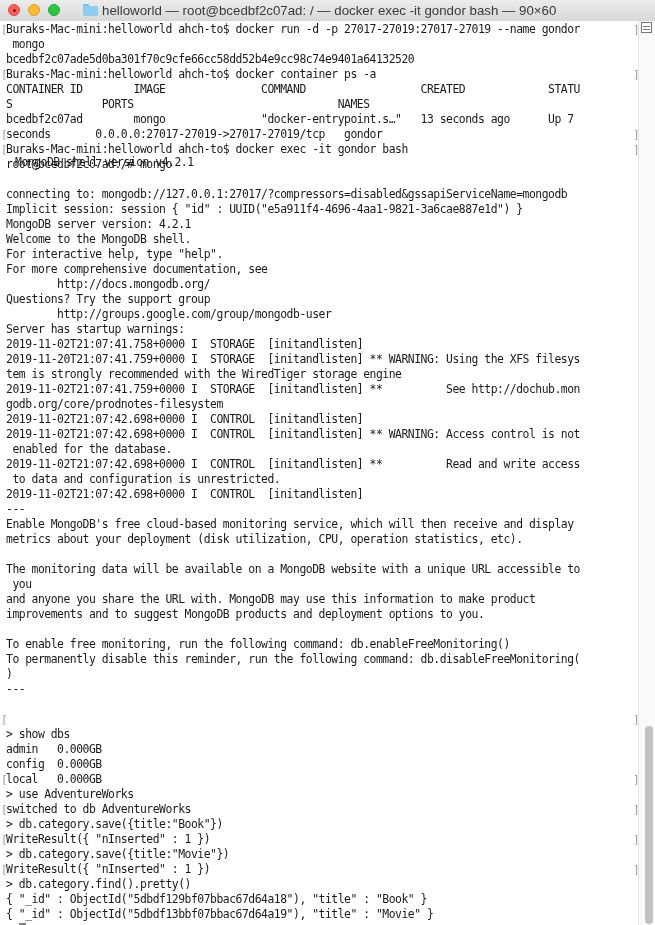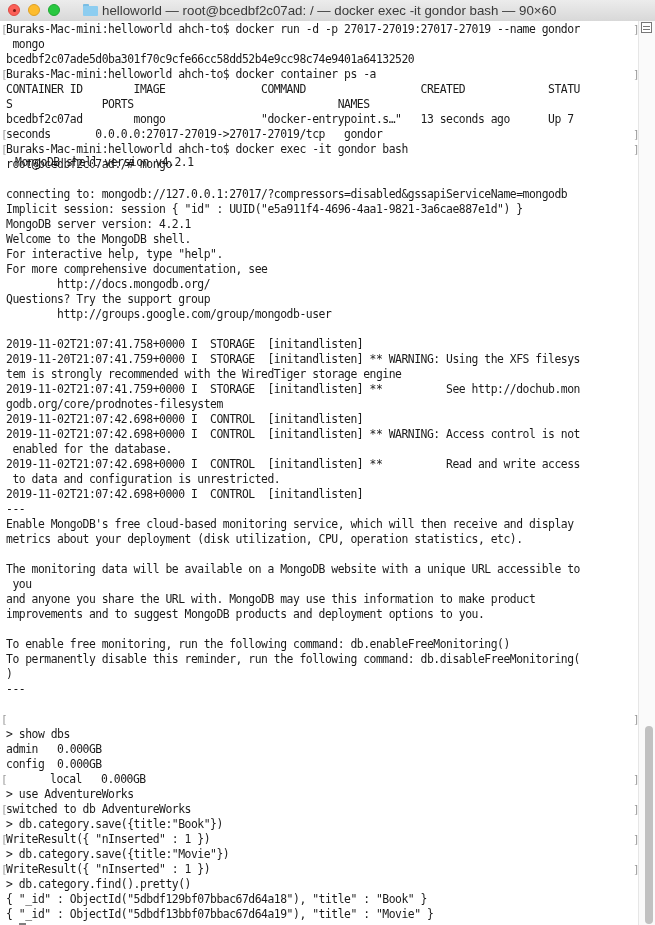--- a/index.html
+++ b/index.html
@@ -76,20 +76,21 @@
     <div class="line" style="top: 134px; padding-left: 9px;">MongoDB shell version v4.2.1</div>
     <div class="line" style="top: 166px;">connecting to: mongodb://127.0.0.1:27017/?compressors=disabled&amp;gssapiServiceName=mongodb</div>
     <div class="line" style="top: 181px;">Implicit session: session { "id" : UUID("e5a911f4-4696-4aa1-9821-3a6cae887e1d") }</div>
     <div class="line" style="top: 196px;">MongoDB server version: 4.2.1</div>
     <div class="line" style="top: 211px;">Welcome to the MongoDB shell.</div>
     <div class="line" style="top: 226px;">For interactive help, type "help".</div>
     <div class="line" style="top: 241px;">For more comprehensive documentation, see</div>
     <div class="line" style="top: 256px;">        http://docs.mongodb.org/</div>
     <div class="line" style="top: 271px;">Questions? Try the support group</div>
     <div class="line" style="top: 286px;">        http://groups.google.com/group/mongodb-user</div>
+    <div class="line" style="top: 301px;">Server has startup warnings:</div>
     <div class="line" style="top: 316px;">2019-11-02T21:07:41.758+0000 I  STORAGE  [initandlisten]</div>
     <div class="line" style="top: 331px;">2019-11-20T21:07:41.759+0000 I  STORAGE  [initandlisten] ** WARNING: Using the XFS filesys</div>
     <div class="line" style="top: 346px;">tem is strongly recommended with the WiredTiger storage engine</div>
     <div class="line" style="top: 361px;">2019-11-02T21:07:41.759+0000 I  STORAGE  [initandlisten] **          See http://dochub.mon</div>
     <div class="line" style="top: 376px;">godb.org/core/prodnotes-filesystem</div>
     <div class="line" style="top: 391px;">2019-11-02T21:07:42.698+0000 I  CONTROL  [initandlisten]</div>
     <div class="line" style="top: 406px;">2019-11-02T21:07:42.698+0000 I  CONTROL  [initandlisten] ** WARNING: Access control is not</div>
     <div class="line" style="top: 421px;"> enabled for the database.</div>
     <div class="line" style="top: 436px;">2019-11-02T21:07:42.698+0000 I  CONTROL  [initandlisten] **          Read and write access</div>
     <div class="line" style="top: 451px;"> to data and configuration is unrestricted.</div>
@@ -105,21 +106,21 @@
     <div class="line" style="top: 601px;"></div>
     <div class="line" style="top: 616px;">To enable free monitoring, run the following command: db.enableFreeMonitoring()</div>
     <div class="line" style="top: 631px;">To permanently disable this reminder, run the following command: db.disableFreeMonitoring(</div>
     <div class="line" style="top: 646px;">)</div>
     <div class="line" style="top: 661px;">---</div>
     <div class="line" style="top: 676px;"></div>
     <div class="line" style="top: 691px;"></div>
     <div class="line" style="top: 706px;">&gt; show dbs</div>
     <div class="line" style="top: 721px;">admin   0.000GB</div>
     <div class="line" style="top: 736px;">config  0.000GB</div>
-    <div class="line" style="top: 751px; padding-left: 44px;">local   0.000GB</div>
+    <div class="line" style="top: 751px;">local   0.000GB</div>
     <div class="line" style="top: 766px;">&gt; use AdventureWorks</div>
     <div class="line" style="top: 781px;">switched to db AdventureWorks</div>
     <div class="line" style="top: 796px;">&gt; db.category.save({title:"Book"})</div>
     <div class="line" style="top: 811px;">WriteResult({ "nInserted" : 1 })</div>
     <div class="line" style="top: 826px;">&gt; db.category.save({title:"Movie"})</div>
     <div class="line" style="top: 841px;">WriteResult({ "nInserted" : 1 })</div>
     <div class="line" style="top: 856px;">&gt; db.category.find().pretty()</div>
     <div class="line" style="top: 871px;">{ "_id" : ObjectId("5dbdf129bf07bbac67d64a18"), "title" : "Book" }</div>
     <div class="line" style="top: 886px;">{ "_id" : ObjectId("5dbdf13bbf07bbac67d64a19"), "title" : "Movie" }</div>
     <div class="line" style="top: 901px;"><span>&gt; </span><span class="cursor"></span></div>

